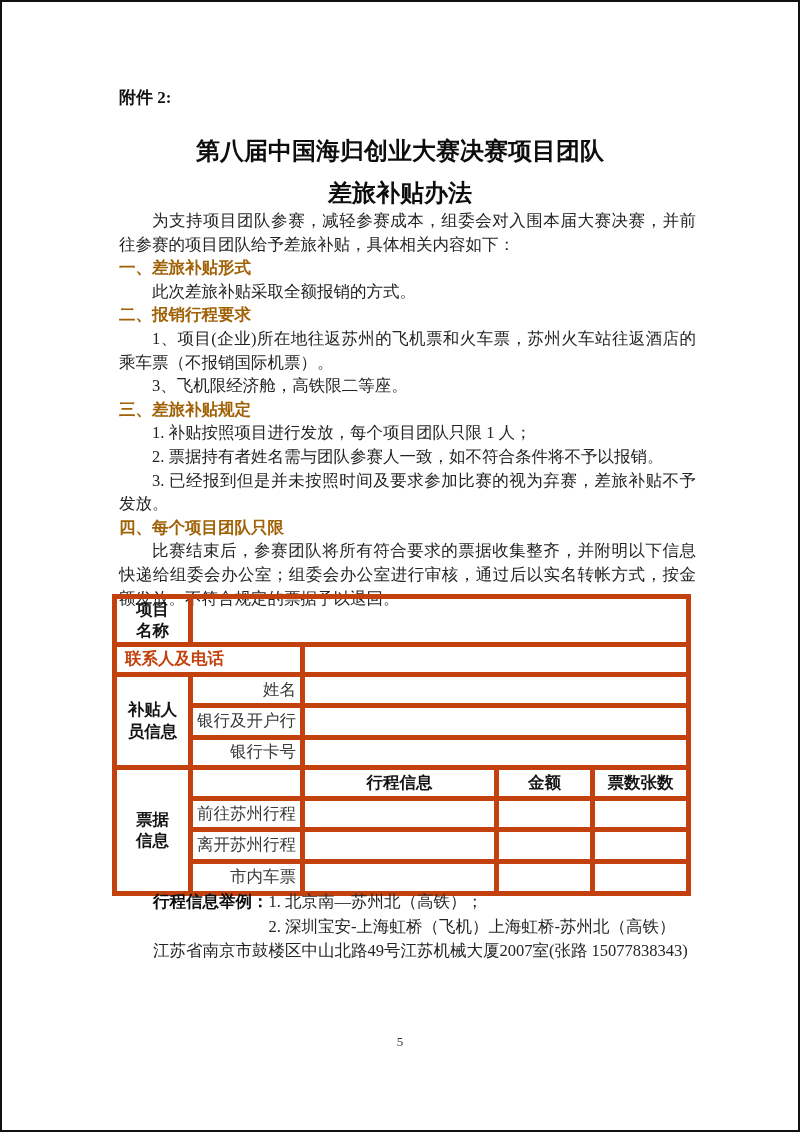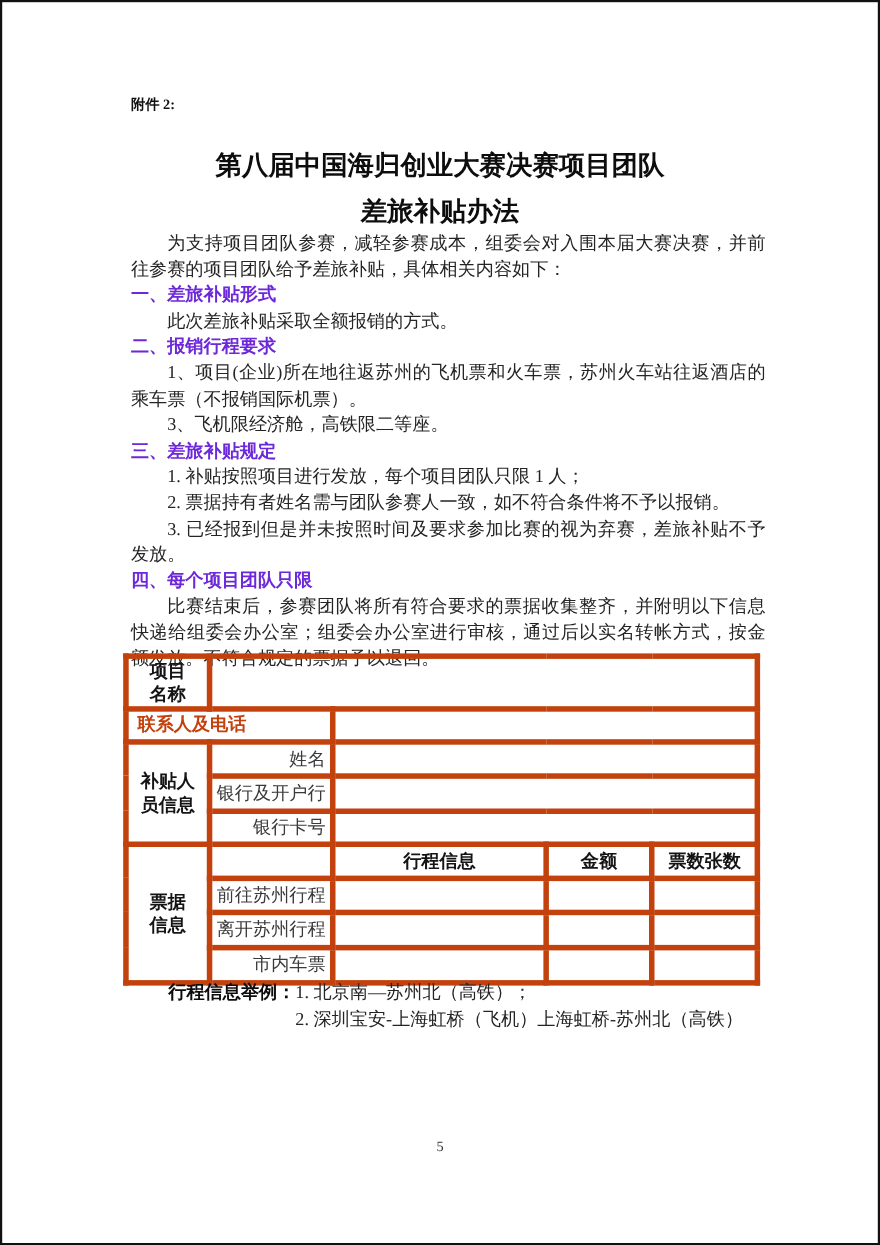--- a/index.html
+++ b/index.html
@@ -8,34 +8,34 @@
     width:800px; height:1132px;
     background:#ffffff;
     border:2px solid #111111;
     box-sizing:border-box;
     font-family:"Liberation Serif","DejaVu Serif",serif;
     color:#1f1f1f;
     overflow:hidden;
   }
   .attachment-label {
     position:absolute; top:84px; left:117px;
-    font-size:13px; font-weight:bold; color:#111;
+    font-size:17px; font-weight:bold; color:#111;
   }
   .doc-title {
     position:absolute; top:128px; left:0; width:100%;
     text-align:center; font-weight:bold; font-size:24px;
     line-height:42px; color:#0d0d0d;
   }
   .doc-body {
     position:absolute; top:207px; left:117px; width:577px;
     font-size:16.5px; line-height:23.6px; color:#242424;
     text-align:justify;
   }
   .doc-body p { margin:0; text-indent:2em; }
-  .doc-body h2 { margin:0; font-size:16.5px; font-weight:bold; color:#6d28d9; line-height:23.6px; }
+  .doc-body h2 { margin:0; font-size:16.5px; font-weight:bold; color:#a16207; line-height:23.6px; }
   .form-table {
     position:absolute; top:592px; left:110px;
     border-collapse:collapse; table-layout:fixed;
     width:574px;
   }
   .form-table td {
     border:5px solid #c2410c;
     font-size:16.5px; color:#2e2e2e;
     padding:0 4px; vertical-align:middle;
     overflow:hidden;
@@ -156,17 +156,18 @@
         <td></td>
         <td></td>
         <td></td>
       </tr>
     </tbody>
   </table>
 
   <div class="notes">
     <p><span class="bold">行程信息举例：</span><span>1. 北京南—苏州北（高铁）；</span></p>
     <p class="ex2">2. 深圳宝安-上海虹桥（飞机）上海虹桥-苏州北（高铁）</p>
+    <p>江苏省南京市鼓楼区中山北路49号江苏机械大厦2007室(张路 15077838343)</p>
   </div>
 
   <div class="page-number">5</div>
 
 </div>
 
 </body></html>

